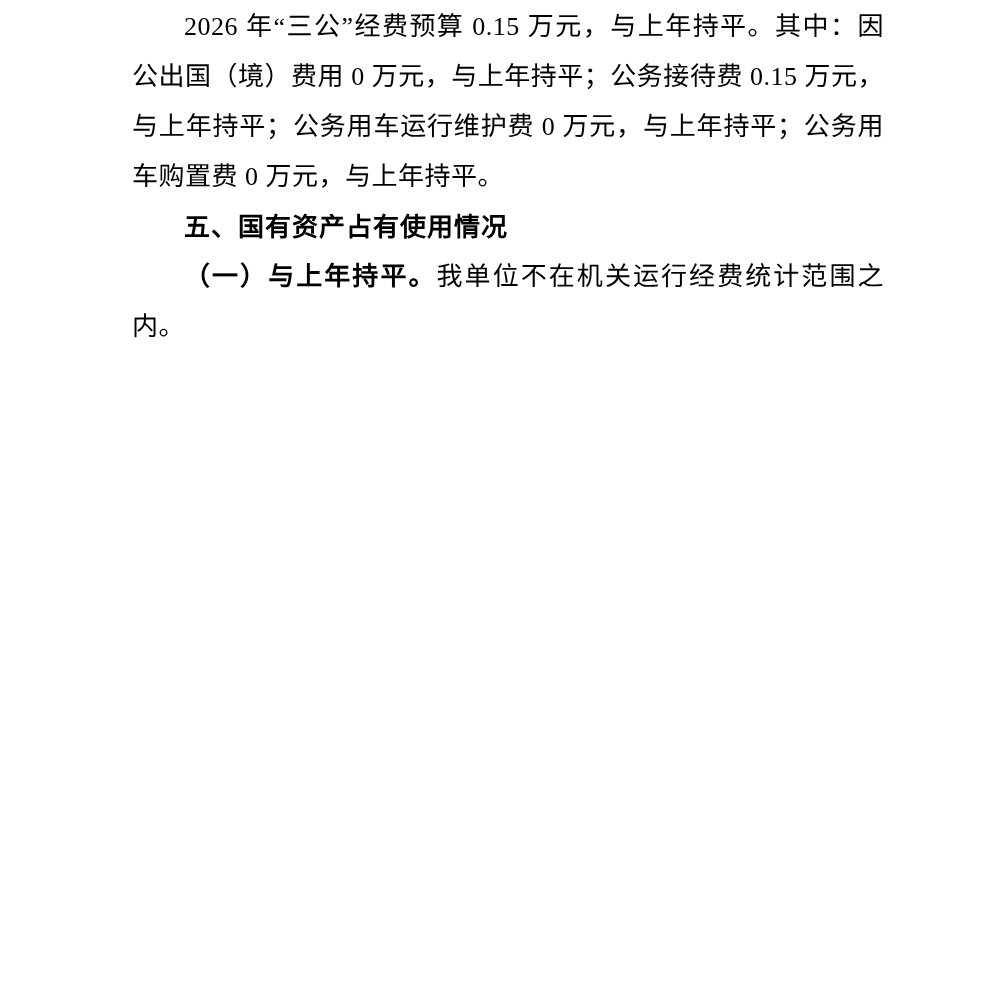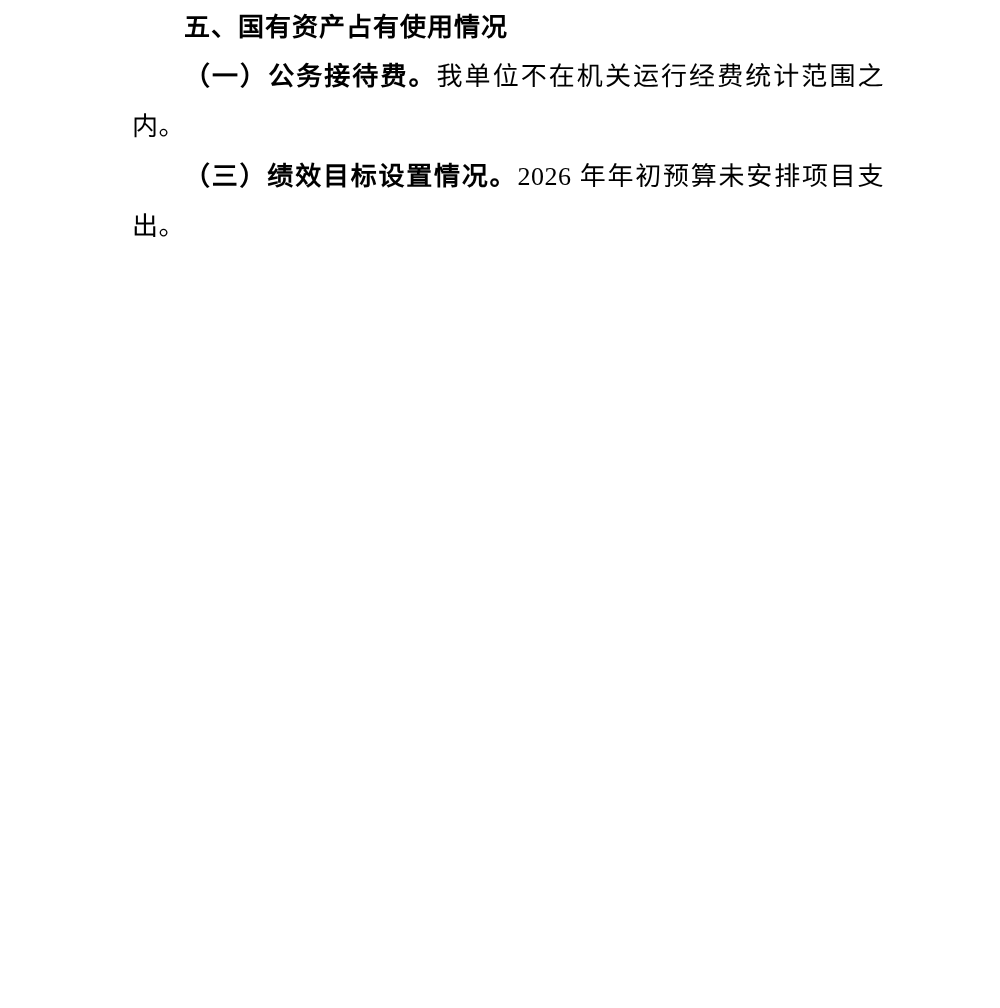--- a/index.html
+++ b/index.html
@@ -41,25 +41,25 @@
   .doc p .lead {
     font-weight: bold;
   }
 </style>
 </head>
 <body>
 
 <div class="doc">
 
 
+  <p><span class="lead"></span><span>2026 年“三公”经费预算 0.15 万元，与上年持平。其中：因公出国（境）费用 0 万元，与上年持平；公务接待费 0.15 万元，与上年持平；公务用车运行维护费 0 万元，与上年持平；公务用车购置费 0 万元，与上年持平。</span></p>
 
   <p class="heading">五、国有资产占有使用情况</p>
 
-  <p><span class="lead">（一）公务接待费。</span><span>我单位不在机关运行经费统计范围之内。</span></p>
+  <p><span class="lead">（一）与上年持平。</span><span>我单位不在机关运行经费统计范围之内。</span></p>
 
 
-  <p><span class="lead">（三）绩效目标设置情况。</span><span>2026 年年初预算未安排项目支出。</span></p>
 
 
 
   <p></p>
 
 </div>
 
 </body></html>

